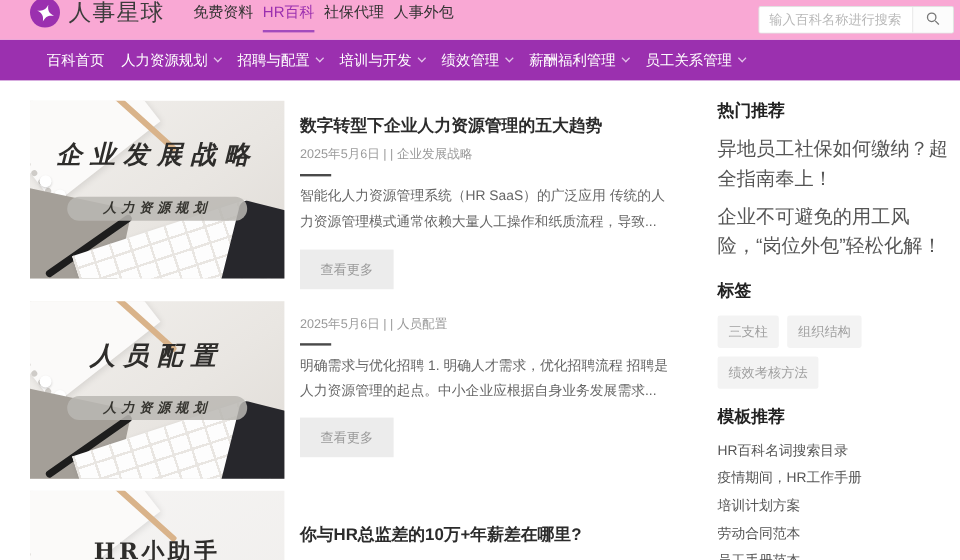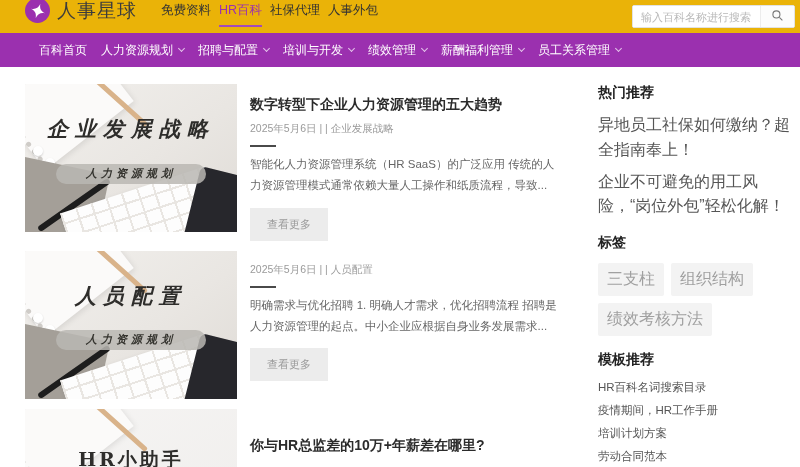--- a/index.html
+++ b/index.html
@@ -1,20 +1,20 @@
 <!DOCTYPE html>
 <html><head>
 <meta charset="utf-8">
 <style>
   * { box-sizing: border-box; margin: 0; padding: 0; }
   html,body { width:800px; height:467px; overflow:hidden; background:#fff;
               font-family:"Liberation Sans", sans-serif; }
 
   
-  .top { height:33px; display:flex; align-items:center; padding:0 5px 12px 25px; position:relative; background:#eab308; }
+  .top { height:33px; display:flex; align-items:center; padding:0 5px 12px 25px; position:relative; background:#f9a8d4; }
   .logo { display:flex; align-items:center; gap:7px; cursor:pointer; }
   .logo-circle { width:25px; height:25px; border-radius:50%; background:#9b30af;
                  display:flex; align-items:center; justify-content:center; }
   .logo-text { font-size:19px; color:#3c3c3c; letter-spacing:1px; font-weight:500; }
   .top-nav { display:flex; gap:8px; margin-left:24px; height:33px; align-items:stretch; }
   .top-nav .tn-item { font-size:12.5px; color:#333; display:flex; align-items:center;
                       border-bottom:2px solid transparent; padding-top:2px; cursor:pointer; }
   .top-nav .tn-item.active { color:#9b30af; border-bottom-color:#a24bbd; }
   .search { position:absolute; right:5px; top:5px; width:163px; height:23px;
             border:1px solid #e2e2e2; border-radius:2px; display:flex; background:#fff; }
@@ -73,21 +73,21 @@
   .excerpt { font-size:11.5px; color:#666; line-height:1.85; }
   .more { display:inline-block; margin-top:11px; background:#ececec; color:#999; font-size:11px;
           padding:9px 17px; border:0; cursor:pointer; }
 
   
   .sidebar { width:197px; margin-left:33px; }
   .sb-title { font-size:14px; font-weight:bold; color:#222; margin-bottom:11px; }
   .sb-sec { margin-bottom:15px; }
   .hot-item { font-size:16px; color:#555; line-height:1.55; margin-bottom:7px; cursor:pointer; }
   .tags { display:flex; gap:7px; flex-wrap:wrap; }
-  .tag { background:#f3f3f3; color:#a0a0a0; font-size:16px; padding:6px 9px; border-radius:2px; cursor:pointer; }
+  .tag { background:#f3f3f3; color:#a0a0a0; font-size:11px; padding:6px 9px; border-radius:2px; cursor:pointer; }
   .tpl-item { font-size:11.5px; color:#555; margin-bottom:8px; cursor:pointer; }
 </style>
 </head>
 <body>
 
 <header class="top">
   <div class="logo">
     <span class="logo-circle">
       <svg width="16" height="16" viewBox="0 0 24 24">
         <path d="M12 1 C13.2 8 16 10.8 23 12 C16 13.2 13.2 16 12 23 C10.8 16 8 13.2 1 12 C8 10.8 10.8 8 12 1 Z" fill="#ffffff" transform="rotate(18 12 12)"></path>

